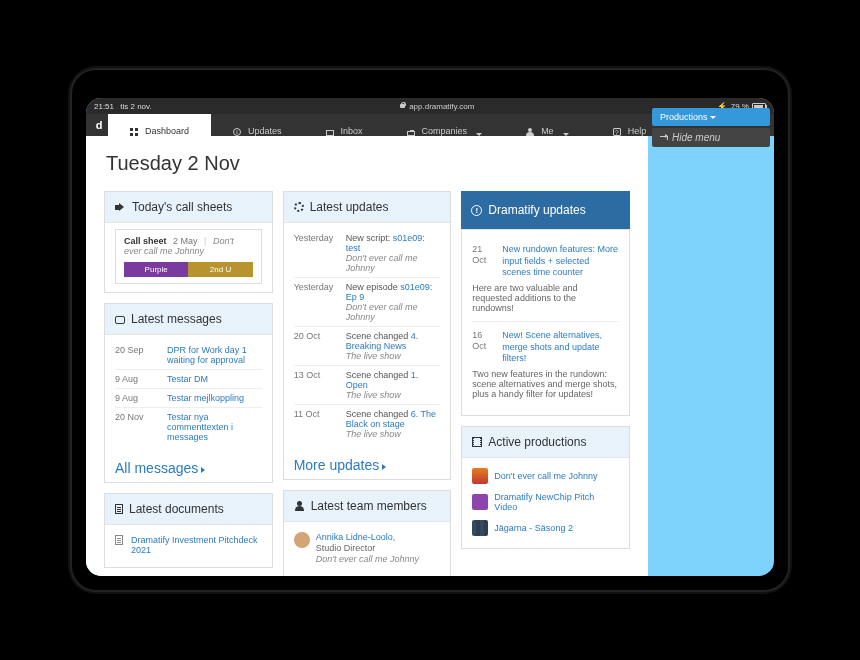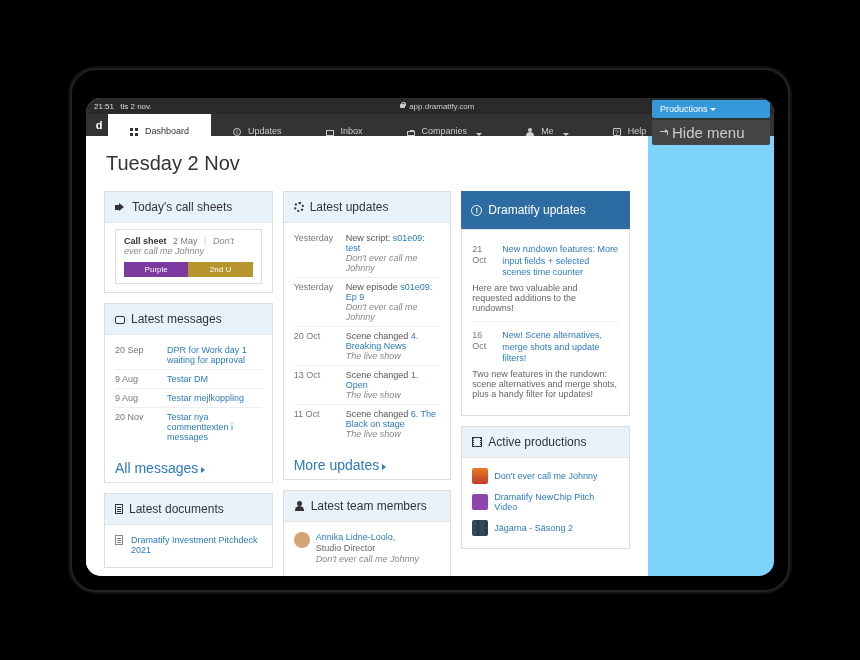--- a/index.html
+++ b/index.html
@@ -42,27 +42,27 @@
   .nav-inbox { width:8px;height:6px;border:1px solid currentColor; margin-top:1px;}
   .nav-case { width:8px;height:5px;border:1px solid currentColor;margin-top:1px;position:relative;}
   .nav-case::before{content:'';position:absolute;left:2px;top:-2px;width:2px;height:1px;border:1px solid currentColor;border-bottom:none;}
   .nav-user { width:8px;height:8px;position:relative;}
   .nav-user::before{content:'';position:absolute;left:2px;top:0;width:4px;height:4px;border-radius:50%;background:currentColor;}
   .nav-user::after{content:'';position:absolute;left:0;top:4px;width:8px;height:4px;border-radius:4px 4px 0 0;background:currentColor;}
   .nav-help{width:8px;height:8px;border:1px solid currentColor;border-radius:1px;text-align:center;line-height:8px;font-size:7px;}
   .caret-down{display:inline-block;width:0;height:0;border-left:3px solid transparent;border-right:3px solid transparent;border-top:3px solid currentColor;margin-left:2px;}
 
   .right-panel {
-    position:absolute; right:0; top:0; width:126px;
+    position:absolute; right:0; top:8px; width:126px;
   }
   .btn-productions {
     background:#3498db; color:#fff; font-size:9px; padding:4px 8px;
     border-radius:2px; margin:2px 4px; cursor:pointer; display:flex; align-items:center;
   }
-  .btn-hide { background:#444; color:#ccc; font-size:15px; padding:4px 8px; margin:0 4px; border-radius:2px; display:flex; align-items:center; gap:4px; cursor:pointer;}
+  .btn-hide { background:#444; color:#ccc; font-size:10px; padding:4px 8px; margin:0 4px; border-radius:2px; display:flex; align-items:center; gap:4px; cursor:pointer;font-style:italic;}
   .hide-arrow{width:8px;height:4px;border-top:1px solid #ccc;border-right:1px solid #ccc;position:relative;}
   .hide-arrow::after{content:'';position:absolute;right:-1px;top:-3px;width:0;height:0;border-top:2px solid transparent;border-bottom:2px solid transparent;border-left:3px solid #ccc;}
 
   .content-wrap {
     position:absolute; left:0; right:126px; top:38px; bottom:0;
     background:#fff; overflow:hidden;
   }
   .page-title { font-size:20px; font-weight:300; color:#333; padding:16px 20px 16px; }
 
   .cols { display:flex; gap:10px; padding:0 18px; }

